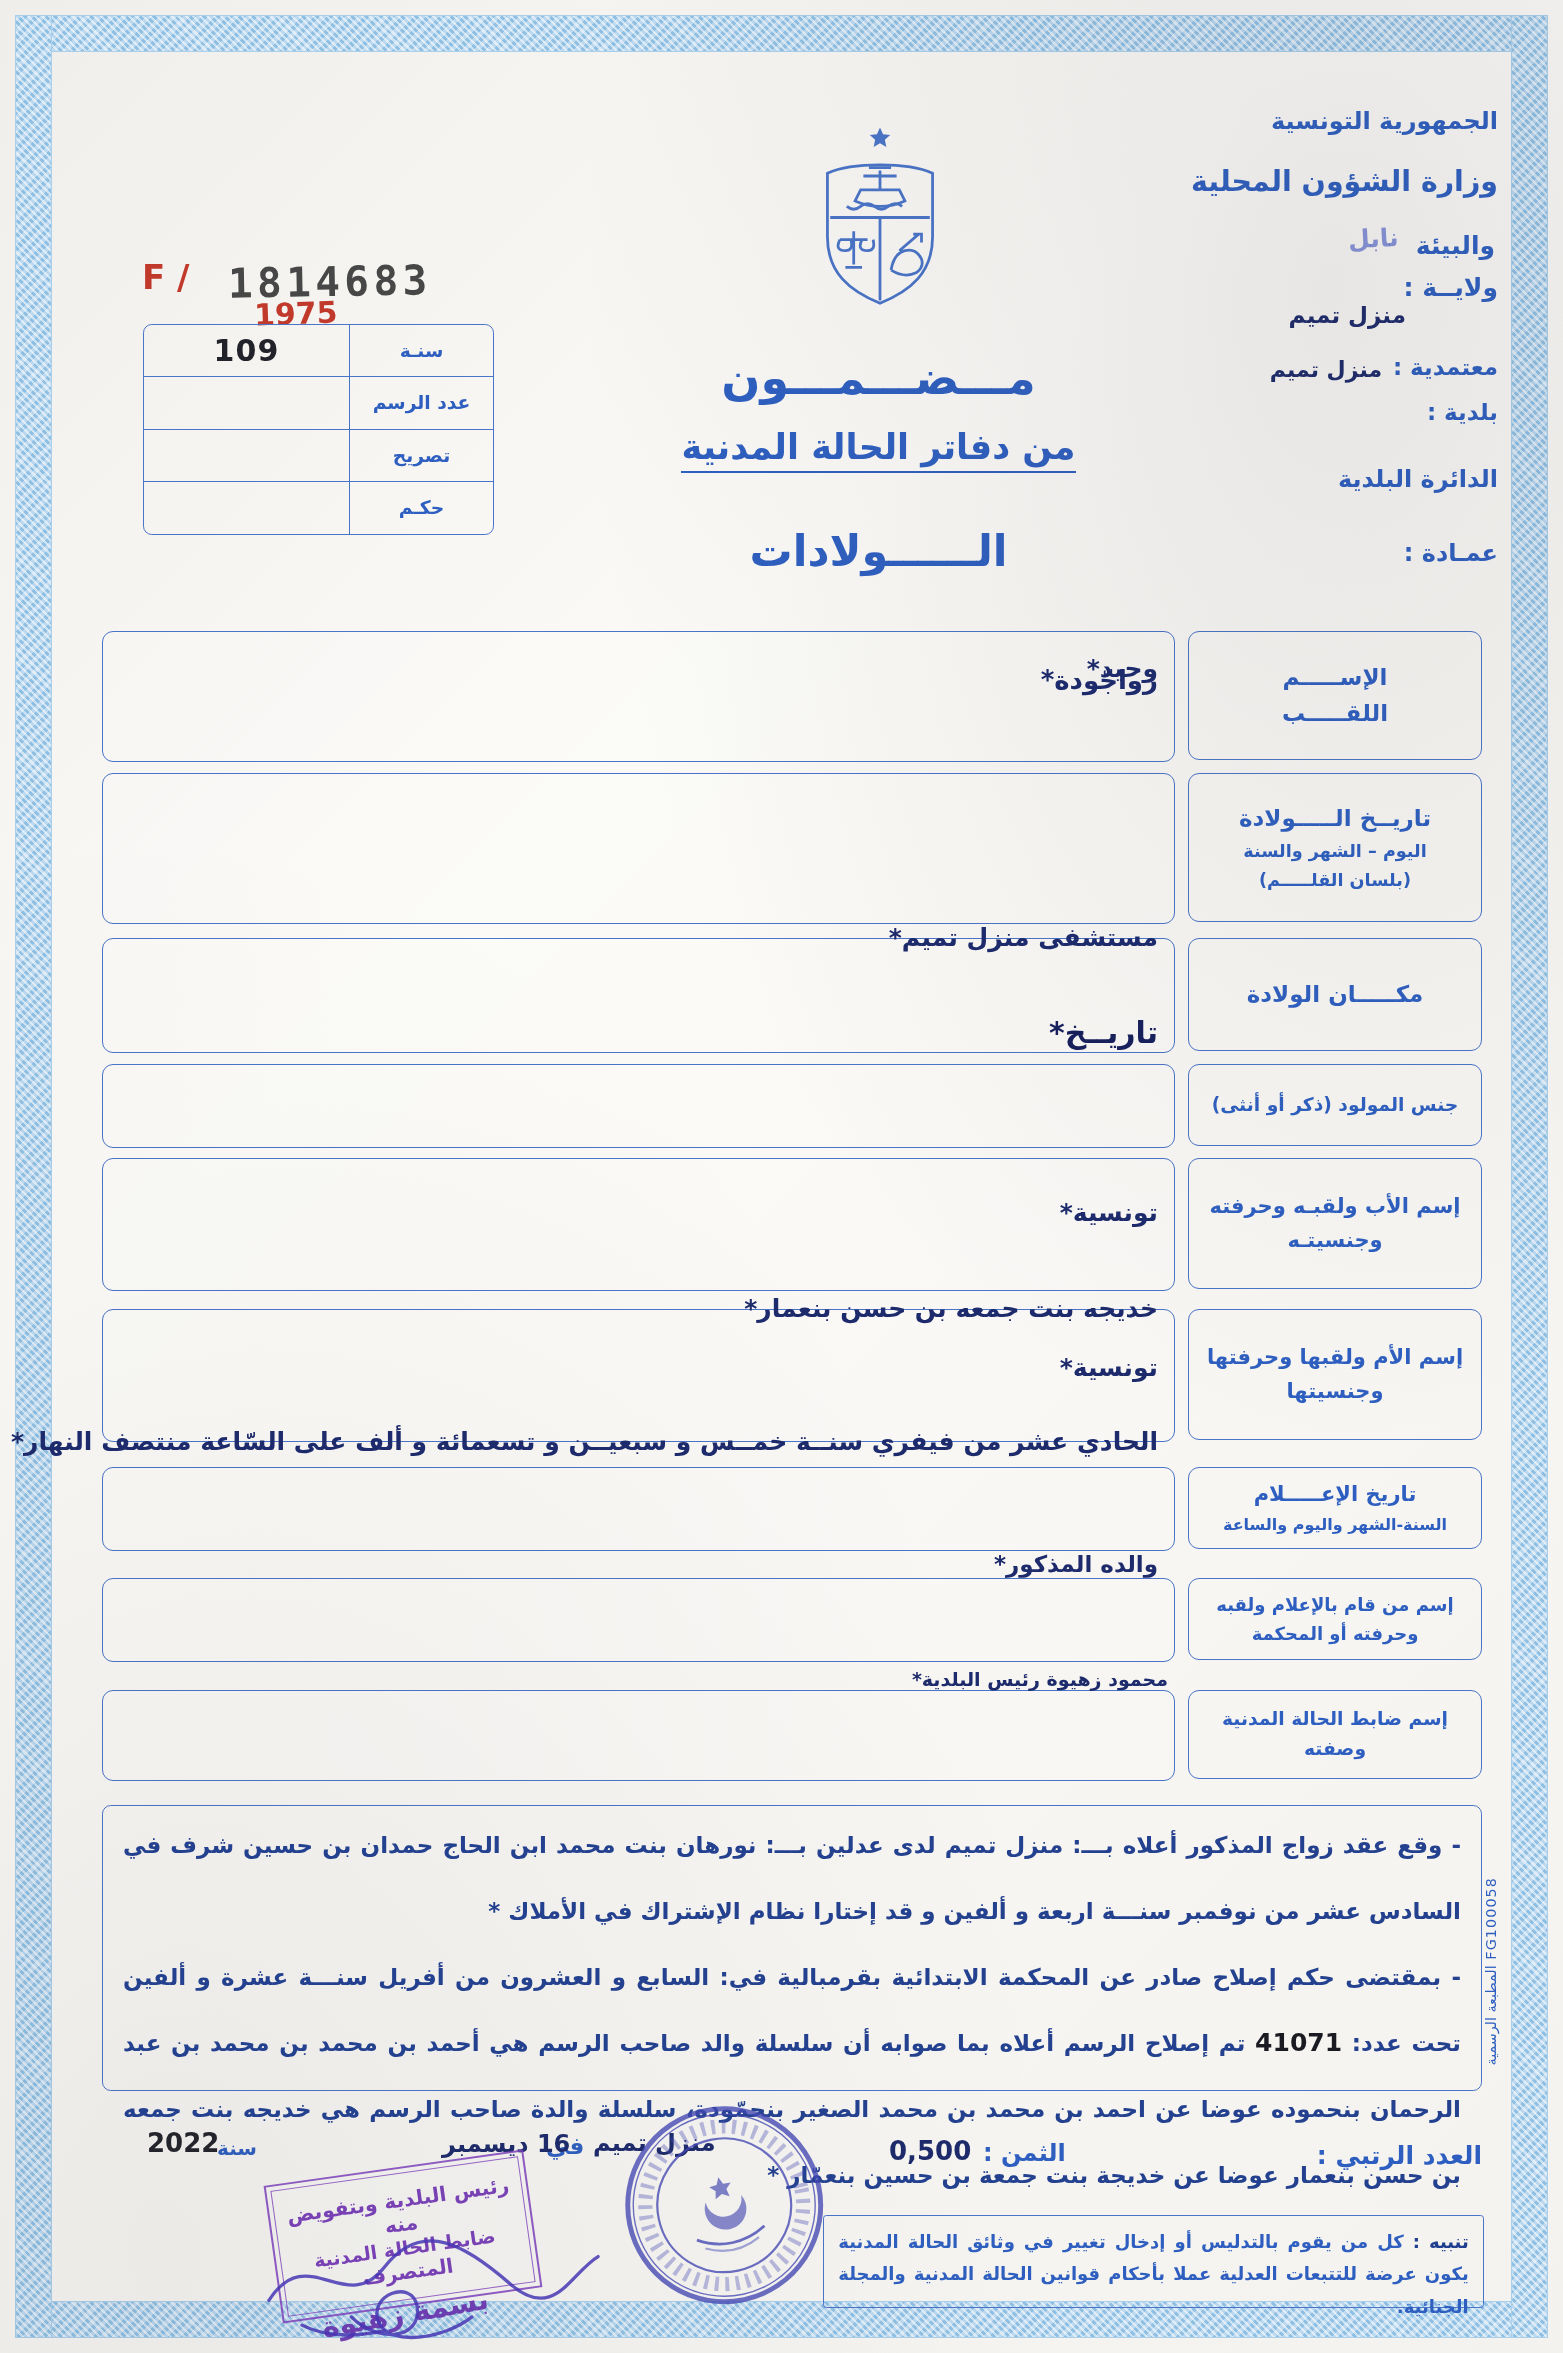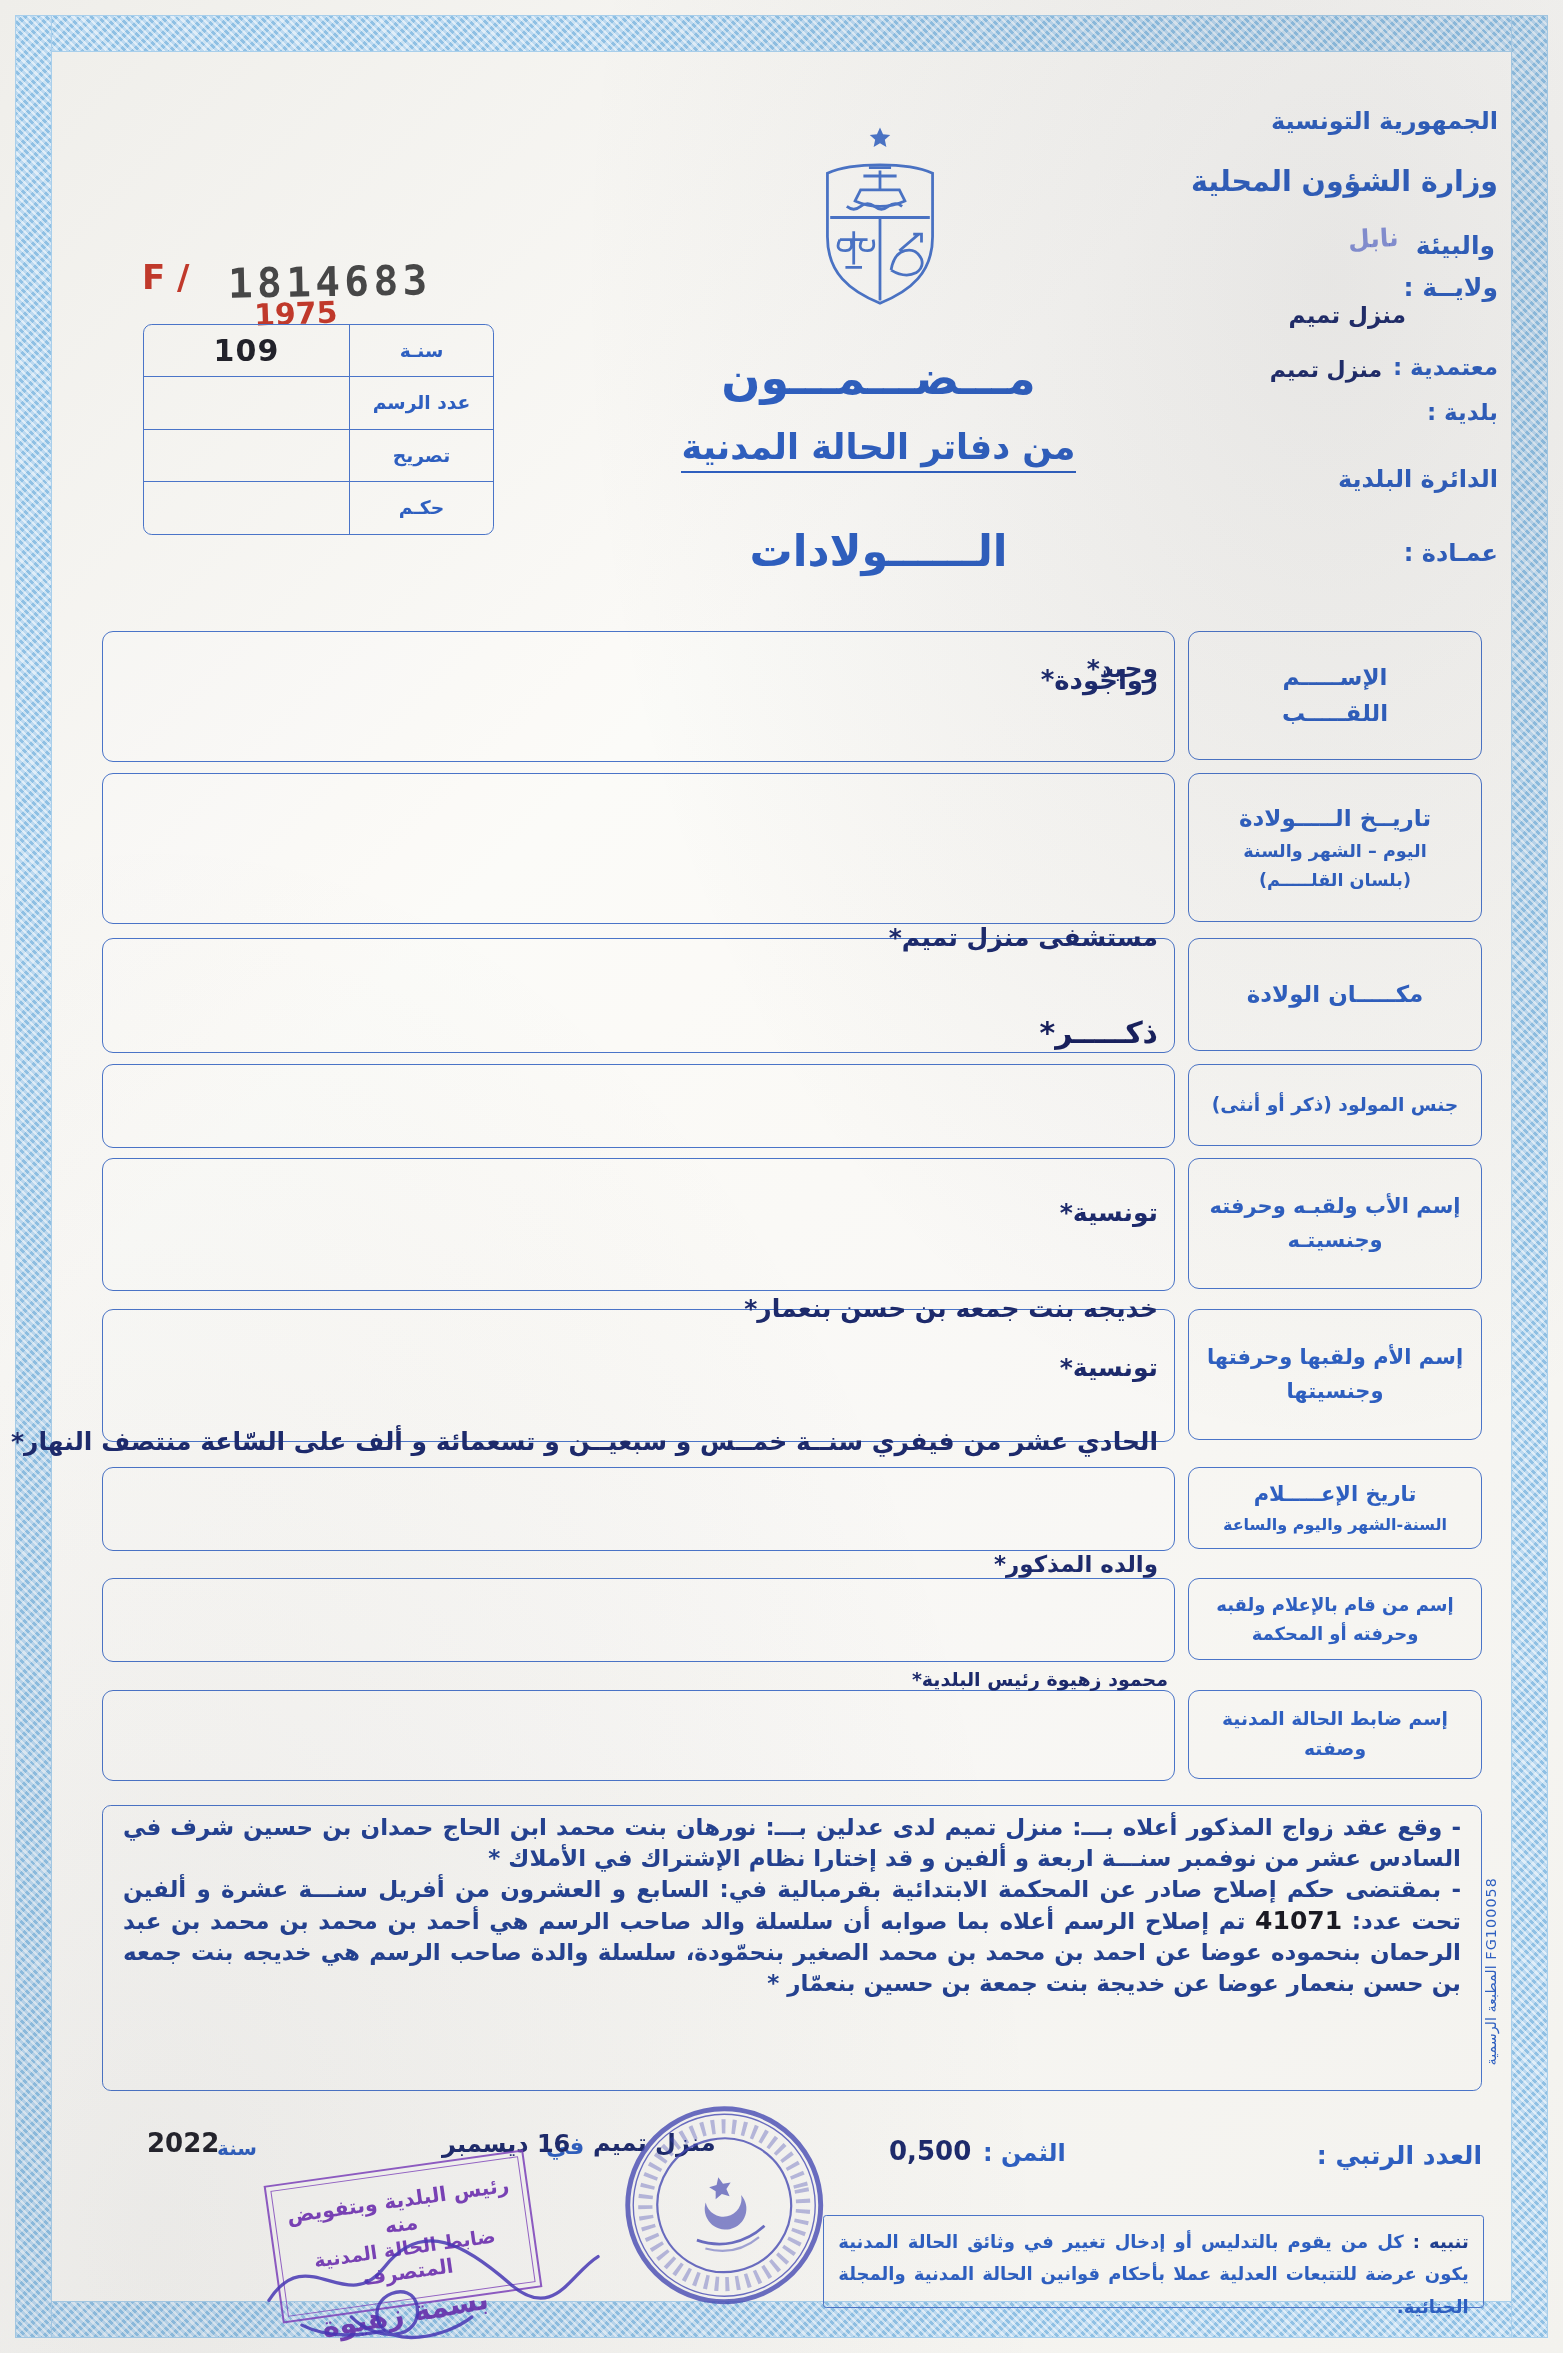--- a/index.html
+++ b/index.html
@@ -20,21 +20,21 @@
   .navy{color:#1d2a6b;font-weight:bold;}
   .nowrap{white-space:nowrap;}
   .cbox{position:absolute;left:102px;width:1071px;border:1.6px solid #4a74c8;border-radius:11px;background:rgba(255,255,255,.18);}
   .lbox{position:absolute;left:1188px;width:294px;border:1.6px solid #4a74c8;border-radius:11px;box-sizing:border-box;
         display:flex;flex-direction:column;justify-content:center;align-items:center;gap:7.7px;
         text-align:center;color:#2e5fc0;font-weight:bold;padding:4.4px 7.7px;}
   .ll{font-size:23px;line-height:1.25;}
   .ls{font-size:17.6px;line-height:1.2;}
   .val{position:absolute;color:#1d2a6b;font-weight:bold;white-space:nowrap;font-size:25px;z-index:3;}
   .notes-box{position:absolute;left:102px;top:1805px;width:1380px;height:286px;border:1.6px solid #4a74c8;border-radius:8.8px;box-sizing:border-box;padding:5.5px 20px;}
-  .notes-p{margin:0;font-size:23px;line-height:31px;color:#24418f;font-weight:bold;text-align:justify;position:relative;z-index:2;}
+  .notes-p{margin:0;font-size:23px;line-height:66px;color:#24418f;font-weight:bold;text-align:justify;position:relative;z-index:2;}
   .notice{position:absolute;left:823px;top:2215px;width:661px;height:93px;border:1.1px solid #4a74c8;border-radius:3.3px;
         box-sizing:border-box;padding:10px 14.3px;font-size:18px;line-height:1.8;color:#2e5fc0;font-weight:bold;text-align:justify;}
   .stamp-rect{position:absolute;left:272px;top:2167px;width:258px;height:135px;transform:rotate(-8deg);
         border:2.2px solid rgba(122,63,184,.85);z-index:5;background:rgba(255,255,255,.05);}
   .stamp-rect-inner{margin:3.8px;border:1.1px solid rgba(122,63,184,.8);height:calc(100% - 10px);
         display:flex;flex-direction:column;justify-content:center;align-items:center;gap:1.1px;
         color:rgba(110,50,175,.92);font-weight:bold;text-align:center;}
   .stamp-l1{font-size:20.3px;} .stamp-l2{font-size:19px;} .stamp-l3{font-size:20px;}
   .stamp-sign{position:absolute;left:321px;top:2297px;transform:rotate(-10deg);font-size:28.5px;color:rgba(100,45,170,.9);font-weight:bold;z-index:6;}
   .serial-num{font-family:"DejaVu Sans Mono",monospace;letter-spacing:4.4px;color:#474747;font-size:41px;font-weight:bold;transform:rotate(-1deg);}
@@ -126,21 +126,21 @@
   <div class="cbox" style="top:938px;height:113px;"></div>
   <div class="lbox" style="top:938px;height:113px;">
     <span class="ll">مكـــــان الولادة</span>
   </div>
   <div class="val" style="right:405px;top:923px;font-size:25px;">مستشفى منزل تميم*</div>
 
   <div class="cbox" style="top:1064px;height:82px;"></div>
   <div class="lbox" style="top:1064px;height:82px;">
     <span class="ls" style="font-size:18.7px;">جنس المولود (ذكر أو أنثى)</span>
   </div>
-  <div class="val" style="right:405px;top:1015px;font-size:30px;color:#18205c;">ذكـــــر*</div>
+  <div class="val" style="right:405px;top:1015px;font-size:30px;color:#18205c;">تاريــخ*</div>
 
   <div class="cbox" style="top:1158px;height:131px;"></div>
   <div class="lbox" style="top:1158px;height:131px;">
     <span class="ll" style="font-size:21px;">إسم الأب ولقبـه وحرفته</span>
     <span class="ll" style="font-size:21px;">وجنسيتـه</span>
   </div>
   <div class="val" style="right:405px;top:1198px;font-size:25px;">تونسية*</div>
 
   <div class="cbox" style="top:1309px;height:131px;"></div>
   <div class="lbox" style="top:1309px;height:131px;">

